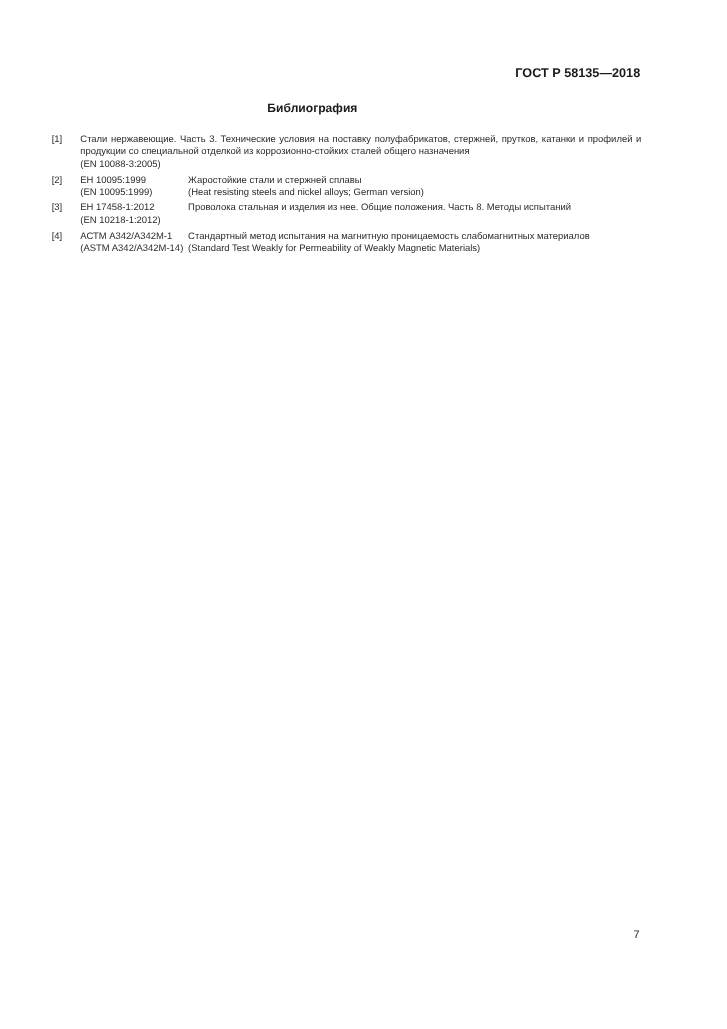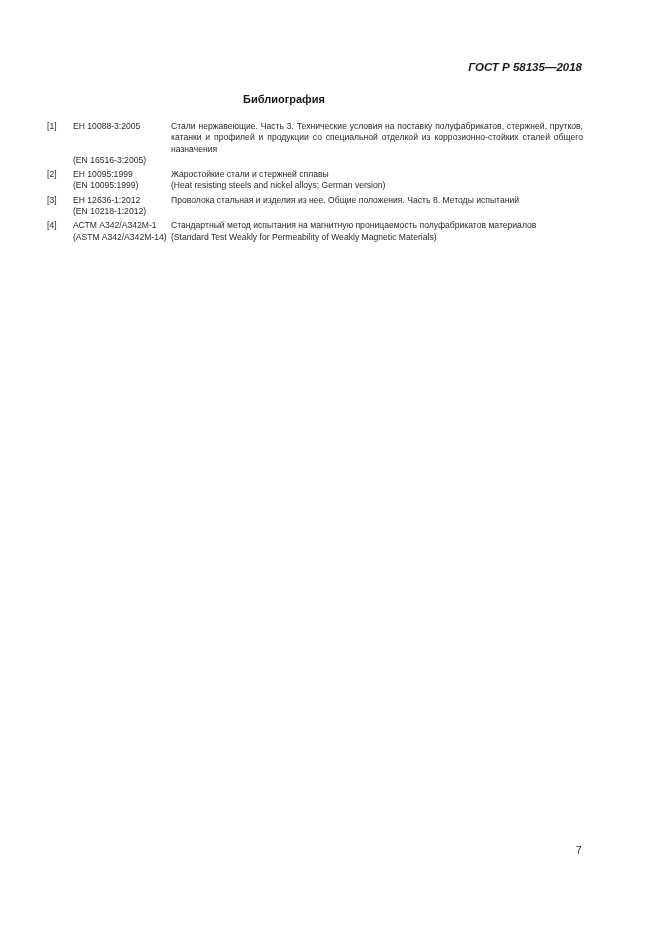--- a/index.html
+++ b/index.html
@@ -2,21 +2,21 @@
 <html><head>
 <meta charset="utf-8">
 <style>
   html, body { margin: 0; padding: 0; background: #ffffff; }
   body {
     width: 661px; height: 935px; position: relative; overflow: hidden;
     font-family: "Liberation Sans", sans-serif; color: #222;
   }
   .header {
     position: absolute; top: 61px; right: 79px;
-    font-size: 11.5px; font-weight: bold; color: #1a1a1a; font-style: italic;
+    font-size: 11.5px; font-weight: bold; color: #1a1a1a;
   }
   .title {
     position: absolute; top: 93px; left: 0; width: 540px; text-align: center;
     font-size: 11px; font-weight: bold; color: #1a1a1a;
     padding-left: 28px; box-sizing: border-box;
   }
   .biblio {
     position: absolute; top: 121px; left: 47px; width: 536px;
     font-size: 8.6px; line-height: 11.3px; color: #2a2a2a;
   }
@@ -34,59 +34,58 @@
 <body>
 
 <div class="header">ГОСТ Р 58135—2018</div>
 
 <div class="title">Библиография</div>
 
 <div class="biblio">
   <div class="entry">
     <div class="row">
       <span class="num">[1]</span>
-      <span class="code">ЕН 10088-3:2005</span>
       <span class="text">Стали нержавеющие. Часть 3. Технические условия на поставку полуфабрикатов, стержней, прутков, катанки и профилей и продукции со специальной отделкой из коррозионно-стойких сталей общего назначения</span>
     </div>
     <div class="row">
       <span class="num"></span>
-      <span class="code">(EN 16516-3:2005)</span>
+      <span class="code">(EN 10088-3:2005)</span>
     </div>
   </div>
 
   <div class="entry">
     <div class="row">
       <span class="num">[2]</span>
       <span class="code">ЕН 10095:1999</span>
       <span class="text">Жаростойкие стали и стержней сплавы</span>
     </div>
     <div class="row">
       <span class="num"></span>
       <span class="code">(EN 10095:1999)</span>
       <span class="text">(Heat resisting steels and nickel alloys; German version)</span>
     </div>
   </div>
 
   <div class="entry">
     <div class="row">
       <span class="num">[3]</span>
-      <span class="code">ЕН 12636-1:2012</span>
+      <span class="code">ЕН 17458-1:2012</span>
       <span class="text">Проволока стальная и изделия из нее. Общие положения. Часть 8. Методы испытаний</span>
     </div>
     <div class="row">
       <span class="num"></span>
       <span class="code">(EN 10218-1:2012)</span>
     </div>
   </div>
 
   <div class="entry">
     <div class="row">
       <span class="num">[4]</span>
       <span class="code">АСТМ А342/А342М-1</span>
-      <span class="text">Стандартный метод испытания на магнитную проницаемость полуфабрикатов материалов</span>
+      <span class="text">Стандартный метод испытания на магнитную проницаемость слабомагнитных материалов</span>
     </div>
     <div class="row">
       <span class="num"></span>
       <span class="code">(ASTM A342/A342M-14)</span>
       <span class="text">(Standard Test Weakly for Permeability of Weakly Magnetic Materials)</span>
     </div>
   </div>
 </div>
 
 <div class="page-num">7</div>

